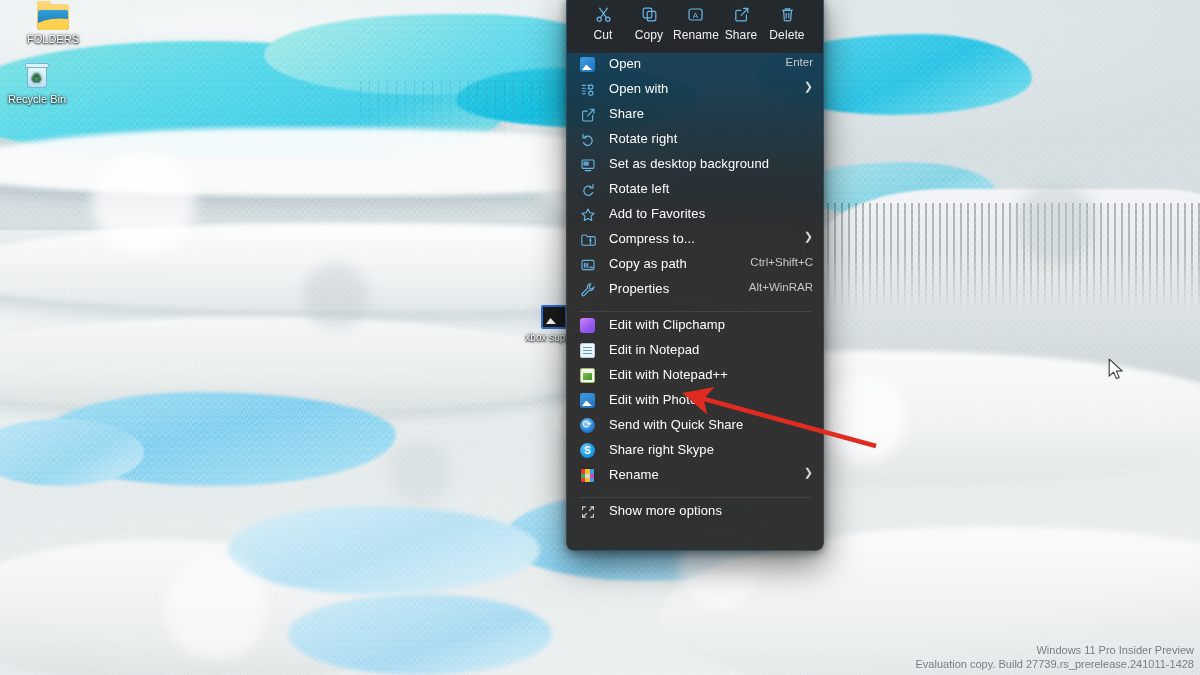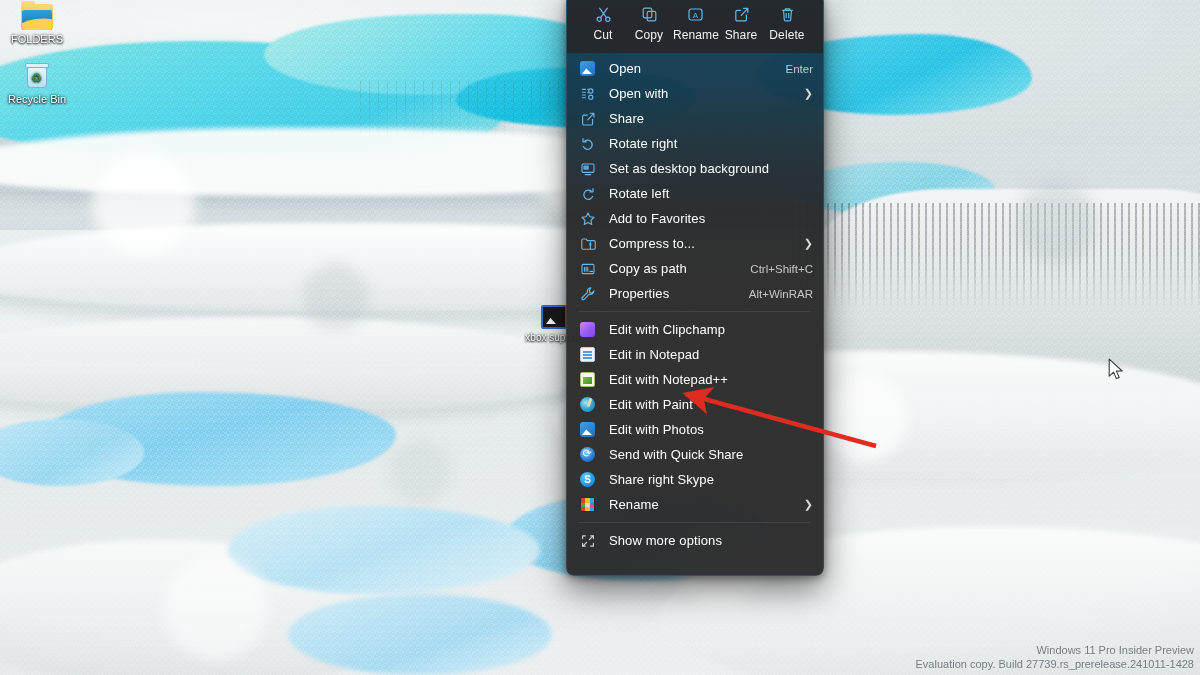--- a/index.html
+++ b/index.html
@@ -241,21 +241,21 @@
   }
   .tb-item{
     width:44px; text-align:center; border-radius:5px; padding:3px 0 2px;
     cursor:default;
   }
   .tb-item .ic{ display:block; height:17px; margin-bottom:5px; }
   .tb-item .lb{ display:block; font-size:12px; color:#f2f2f2; letter-spacing:.1px; }
   .tb-item svg{ vertical-align:top; }
 
   .mi{
-    display:flex; align-items:center; height:25px;
+    display:flex; align-items:flex-start; height:25px;
     padding:0 10px 0 12px; cursor:default; position:relative;
   }
   .mi .mi-ic{
     width:17px; height:17px; margin-right:13px; flex:0 0 17px;
     display:flex; align-items:center; justify-content:center;
   }
   .mi .mi-lb{ flex:1 1 auto; font-size:13px; color:#fff; letter-spacing:.1px; white-space:nowrap; }
   .mi .mi-ac{ font-size:11.5px; color:#c7c7c7; margin-left:10px; }
   .mi .mi-ch{ margin-left:8px; color:#d8d8d8; font-size:11px; line-height:11px; }
   .sep{ height:1px; margin:5px 12px 5px; background:rgba(255,255,255,.09); }
@@ -359,21 +359,21 @@
   <div class="ridge r5"></div>
   <div class="ridge r6"></div>
   <div class="pool pool-h"></div>
   <div class="pool pool-j"></div>
 
   <div class="knobs"></div>
   <div class="grain"></div>
   <div class="vignette"></div>
 </div>
 
-<div class="desk-icon" style="left:0px; top:4px;">
+<div class="desk-icon" style="left:16px; top:4px;">
   <span class="glyph folder-ico">
     <span class="tab"></span>
       <span class="back"></span>
       <span class="front"></span>
   </span>
   <span>FOLDERS</span>
 </div>
 
 <div class="desk-icon" style="left:0px; top:62px;">
   <span class="glyph bin-ico">
@@ -569,26 +569,20 @@
     <span class="mi-lb">Edit in Notepad</span>
   </div>
 
   <div class="mi">
     <span class="mi-ic">
         <span class="tile t-npp"></span>
       </span>
     <span class="mi-lb">Edit with Notepad++</span>
   </div>
 
-  <div class="mi">
-    <span class="mi-ic">
-        <span class="tile t-paint"></span>
-      </span>
-    <span class="mi-lb">Edit with Paint</span>
-  </div>
 
   <div class="mi">
     <span class="mi-ic">
         <span class="tile t-photos"></span>
       </span>
     <span class="mi-lb">Edit with Photos</span>
   </div>
 
   <div class="mi">
     <span class="mi-ic">

